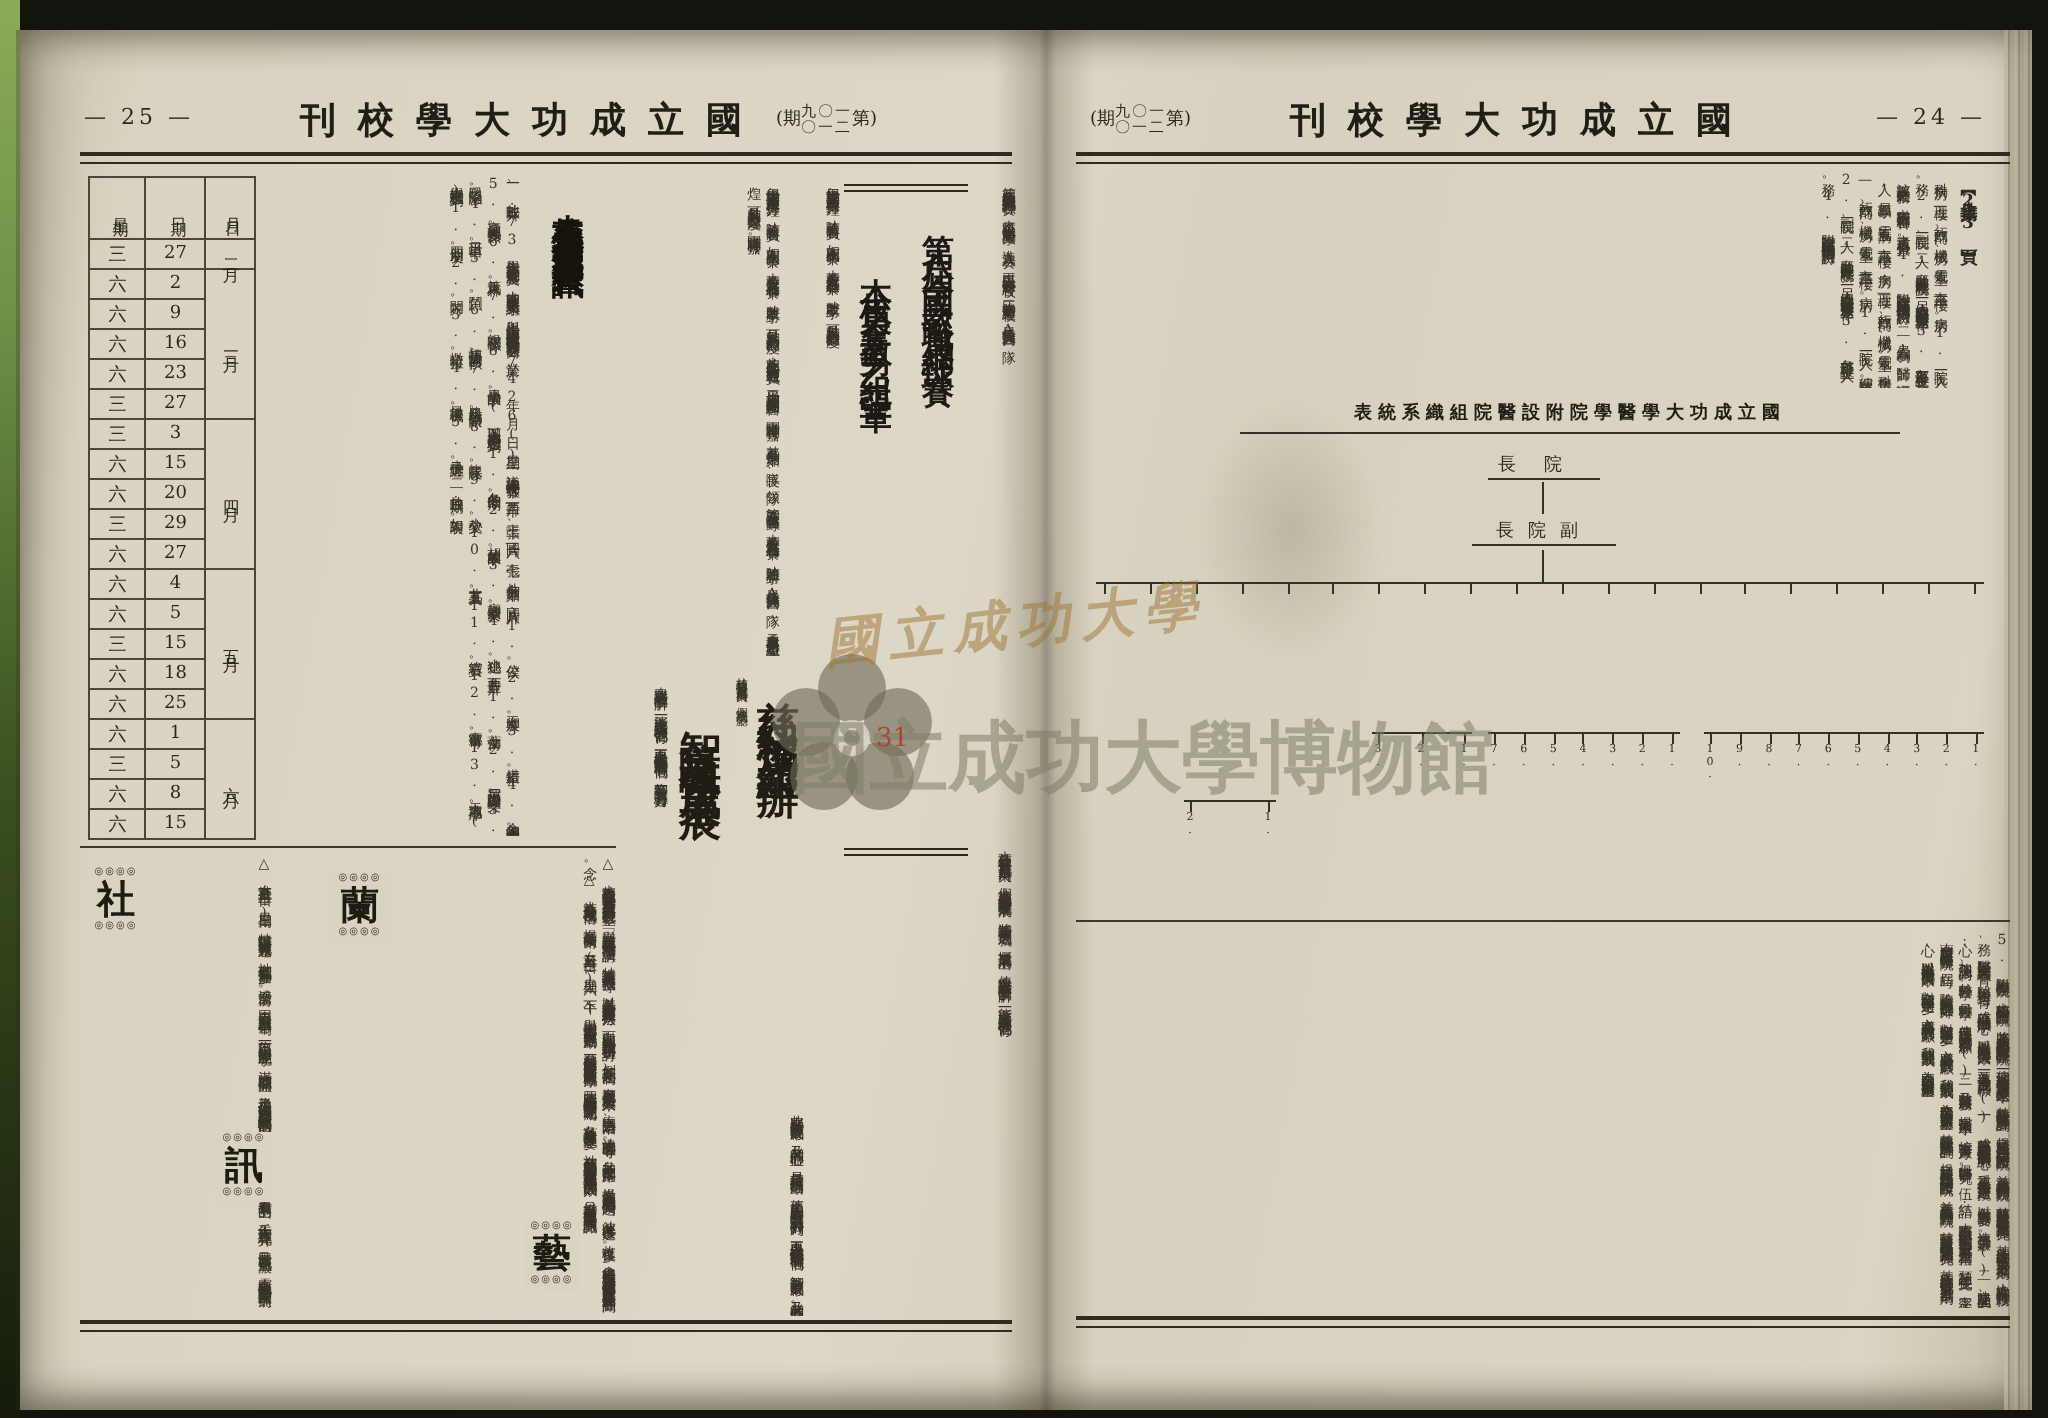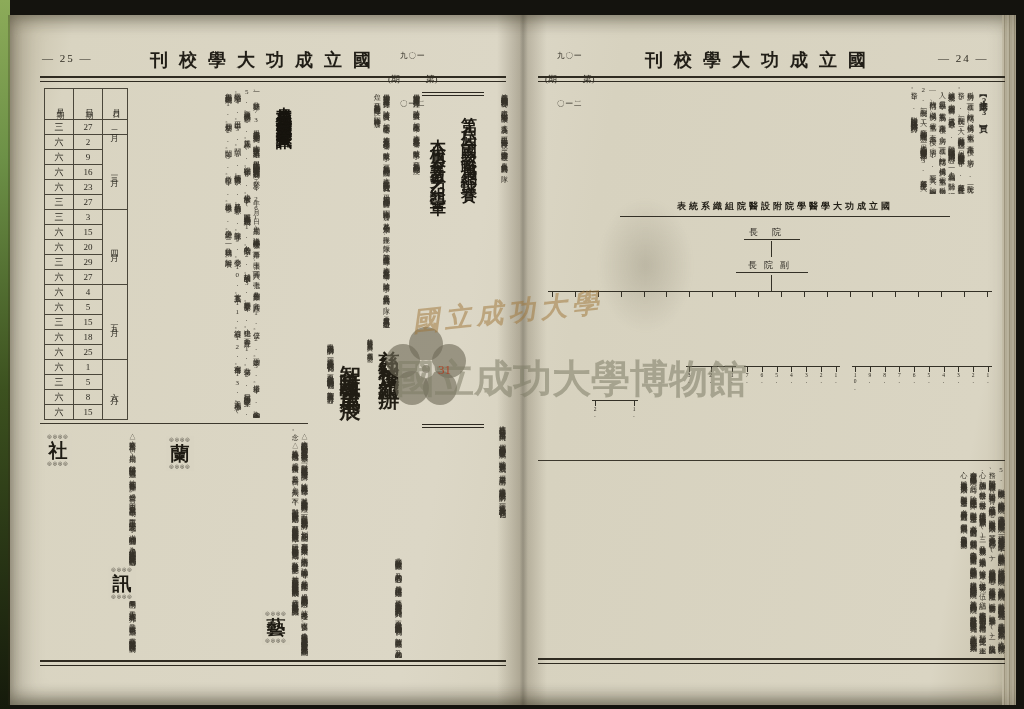--- a/index.html
+++ b/index.html
@@ -1,17 +1,17 @@
 <!DOCTYPE html>
 <html><head>
 <meta charset="utf-8">
 <style>
   html,body{margin:0;padding:0;background:#14130e;width:1024px;height:709px;overflow:hidden;
     font-family:"DejaVu Serif","Liberation Serif",serif;color:#2e2b24;}
-  #root{position:absolute;inset:0;width:990px;height:709px;font-family:Liberation Serif, serif;}
+  #root{position:absolute;inset:0;width:990px;height:709px;}
   .abs{position:absolute;}
   
   .paper{left:8px;top:15px;width:1008px;height:690px;
     background:linear-gradient(100deg,#c6bfa8 0%,#d9d4c1 6%,#dcd7c6 45%,#d7d2bf 55%,#dad5c3 92%,#c3bca5 100%);
     box-shadow:inset 0 6px 14px rgba(60,55,35,.25), inset 0 -8px 14px rgba(40,35,20,.3);}
   .green-edge{left:0;top:0;width:10px;height:709px;
     background:linear-gradient(180deg,#8cab59 0%,#6d9147 22%,#3c511f 55%,#151a0b 100%);}
   .gutter{left:497px;top:15px;width:50px;height:690px;
     background:linear-gradient(90deg,rgba(70,60,40,0) 0%,rgba(70,60,40,.28) 45%,rgba(40,34,20,.38) 52%,rgba(70,60,40,.22) 62%,rgba(70,60,40,0) 100%);}
   .page-stack{left:1002px;top:15px;width:14px;height:690px;
@@ -19,21 +19,21 @@
   .vign{left:8px;top:15px;width:1008px;height:690px;pointer-events:none;
     box-shadow:inset 14px 0 22px rgba(50,45,28,.25), inset -10px 0 18px rgba(50,45,28,.22);}
   
   .v{writing-mode:vertical-rl;text-orientation:upright;}
   .dense{writing-mode:vertical-rl;text-orientation:upright;font-size:7px;line-height:1.34;
     letter-spacing:.6px;color:#37332a;overflow:hidden;text-align:justify;}
   
   .pageno{font-size:11px;letter-spacing:2px;color:#2c2920;}
   .mast{font-size:18px;font-weight:bold;letter-spacing:11px;color:#211e17;white-space:nowrap;}
   .issue{display:flex;align-items:center;font-size:9px;color:#2c2920;}
-  .istack{display:flex;flex-direction:column;font-size:7.5px;line-height:1.05;letter-spacing:1px;gap:40px;}
+  .istack{display:flex;flex-direction:column;font-size:7.5px;line-height:1.05;letter-spacing:1px;}
   .drule{border-top:2px solid #2f2b21;border-bottom:1px solid #2f2b21;height:3px;}
   .hr1{height:1px;background:#3c382d;}
   
   .l-pageno{left:42px;top:52px;}
   .l-mast{left:150px;top:48px;width:230px;text-align:center;}
   .l-issue{left:388px;top:52px;}
   .l-rule{left:40px;top:76px;width:466px;}
   .tennis-pre{left:484px;top:88px;width:24px;height:324px;}
   .tennis-hl{left:422px;top:92px;width:62px;height:312px;border-top:4px double #2c2820;border-bottom:4px double #2c2820;
     display:flex;flex-direction:row-reverse;justify-content:space-around;padding:8px 0;}

